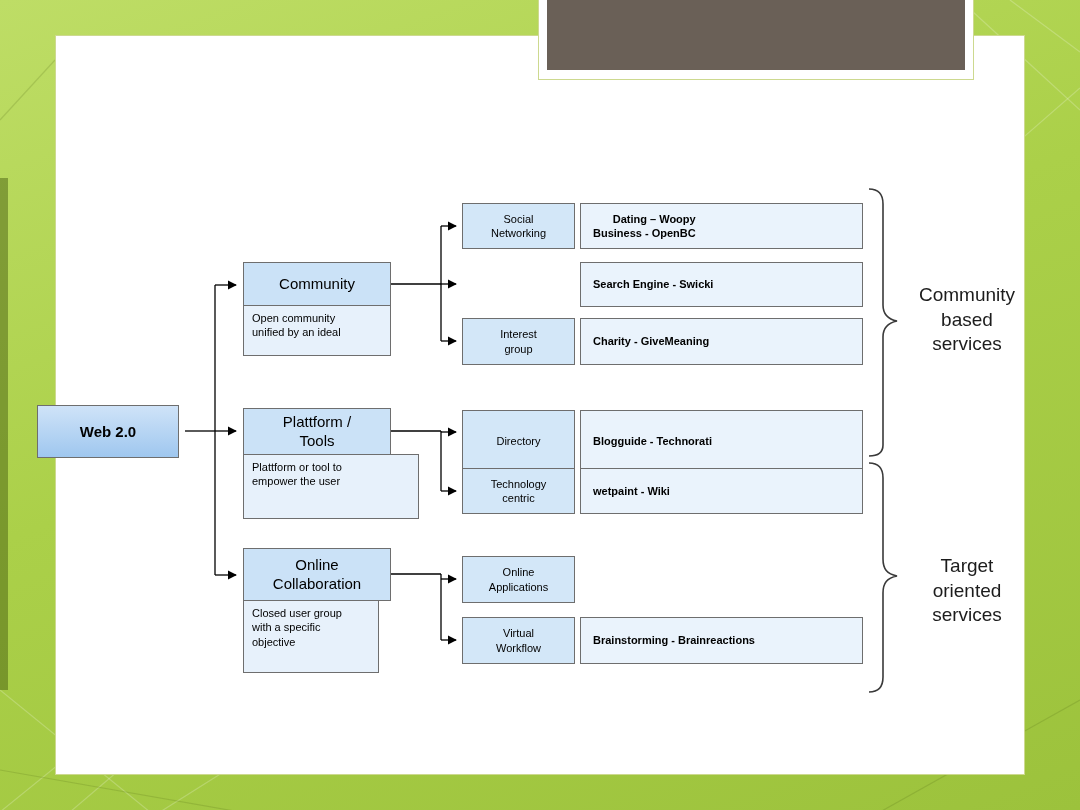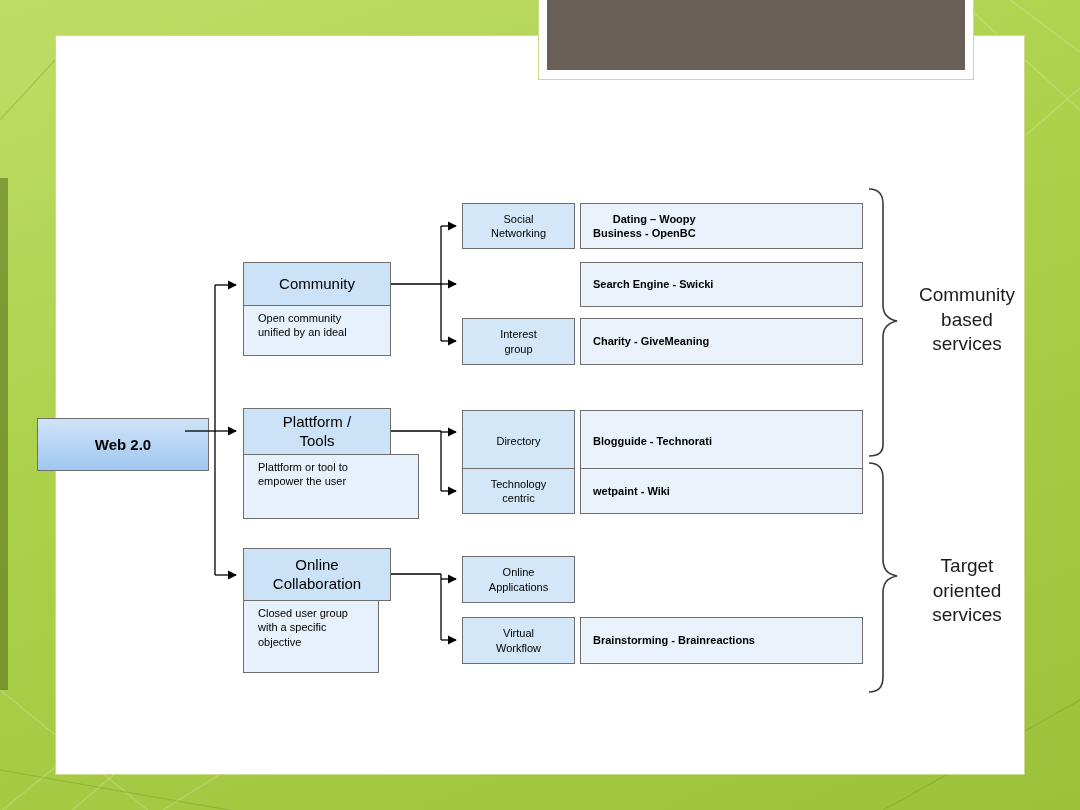--- a/index.html
+++ b/index.html
@@ -9,25 +9,25 @@
   .bg-decor{position:absolute;left:0;top:0;pointer-events:none;}
   .left-strip{position:absolute;left:0;top:178px;width:8px;height:512px;background:rgba(62,84,12,0.45);}
   .content{position:absolute;left:55px;top:35px;width:970px;height:740px;background:#ffffff;
            border:1px solid #cdd98f;box-sizing:border-box;}
   .header-tab{position:absolute;left:538px;top:0;width:436px;height:80px;background:#ffffff;
               border:1px solid #cdd98f;border-top:none;box-sizing:border-box;}
   .header-block{position:absolute;left:547px;top:0;width:418px;height:70px;background:#6a6057;}
 
   .box{position:absolute;box-sizing:border-box;border:1px solid #6e6e6e;display:flex;
        align-items:center;justify-content:center;text-align:center;color:#000;white-space:pre-line;}
-  .root{left:37px;top:418px;width:172px;height:53px;background:linear-gradient(#cfe3f8,#9fc7ef);
+  .root{left:37px;top:405px;width:142px;height:53px;background:linear-gradient(#cfe3f8,#9fc7ef);
         font-weight:bold;font-size:15px;}
   .cat{background:#cbe2f7;font-size:15px;line-height:1.25;}
   .desc{background:#e7f1fb;font-size:11px;line-height:1.3;justify-content:flex-start;
-        align-items:flex-start;text-align:left;padding:5px 14px;}
+        align-items:flex-start;text-align:left;padding:5px 8px;}
   .c1h{left:243px;top:262px;width:148px;height:44px;}
   .c1d{left:243px;top:305px;width:148px;height:51px;}
   .c2h{left:243px;top:408px;width:148px;height:47px;}
   .c2d{left:243px;top:454px;width:176px;height:65px;}
   .c3h{left:243px;top:548px;width:148px;height:53px;}
   .c3d{left:243px;top:600px;width:136px;height:73px;}
 
   .sub{left:462px;width:113px;background:#d3e7f8;font-weight:normal;font-size:11px;line-height:1.3;}
   .example{left:580px;width:283px;background:#eaf3fc;font-weight:bold;font-size:11px;line-height:1.3;
            justify-content:flex-start;text-align:right;padding-left:12px;}

